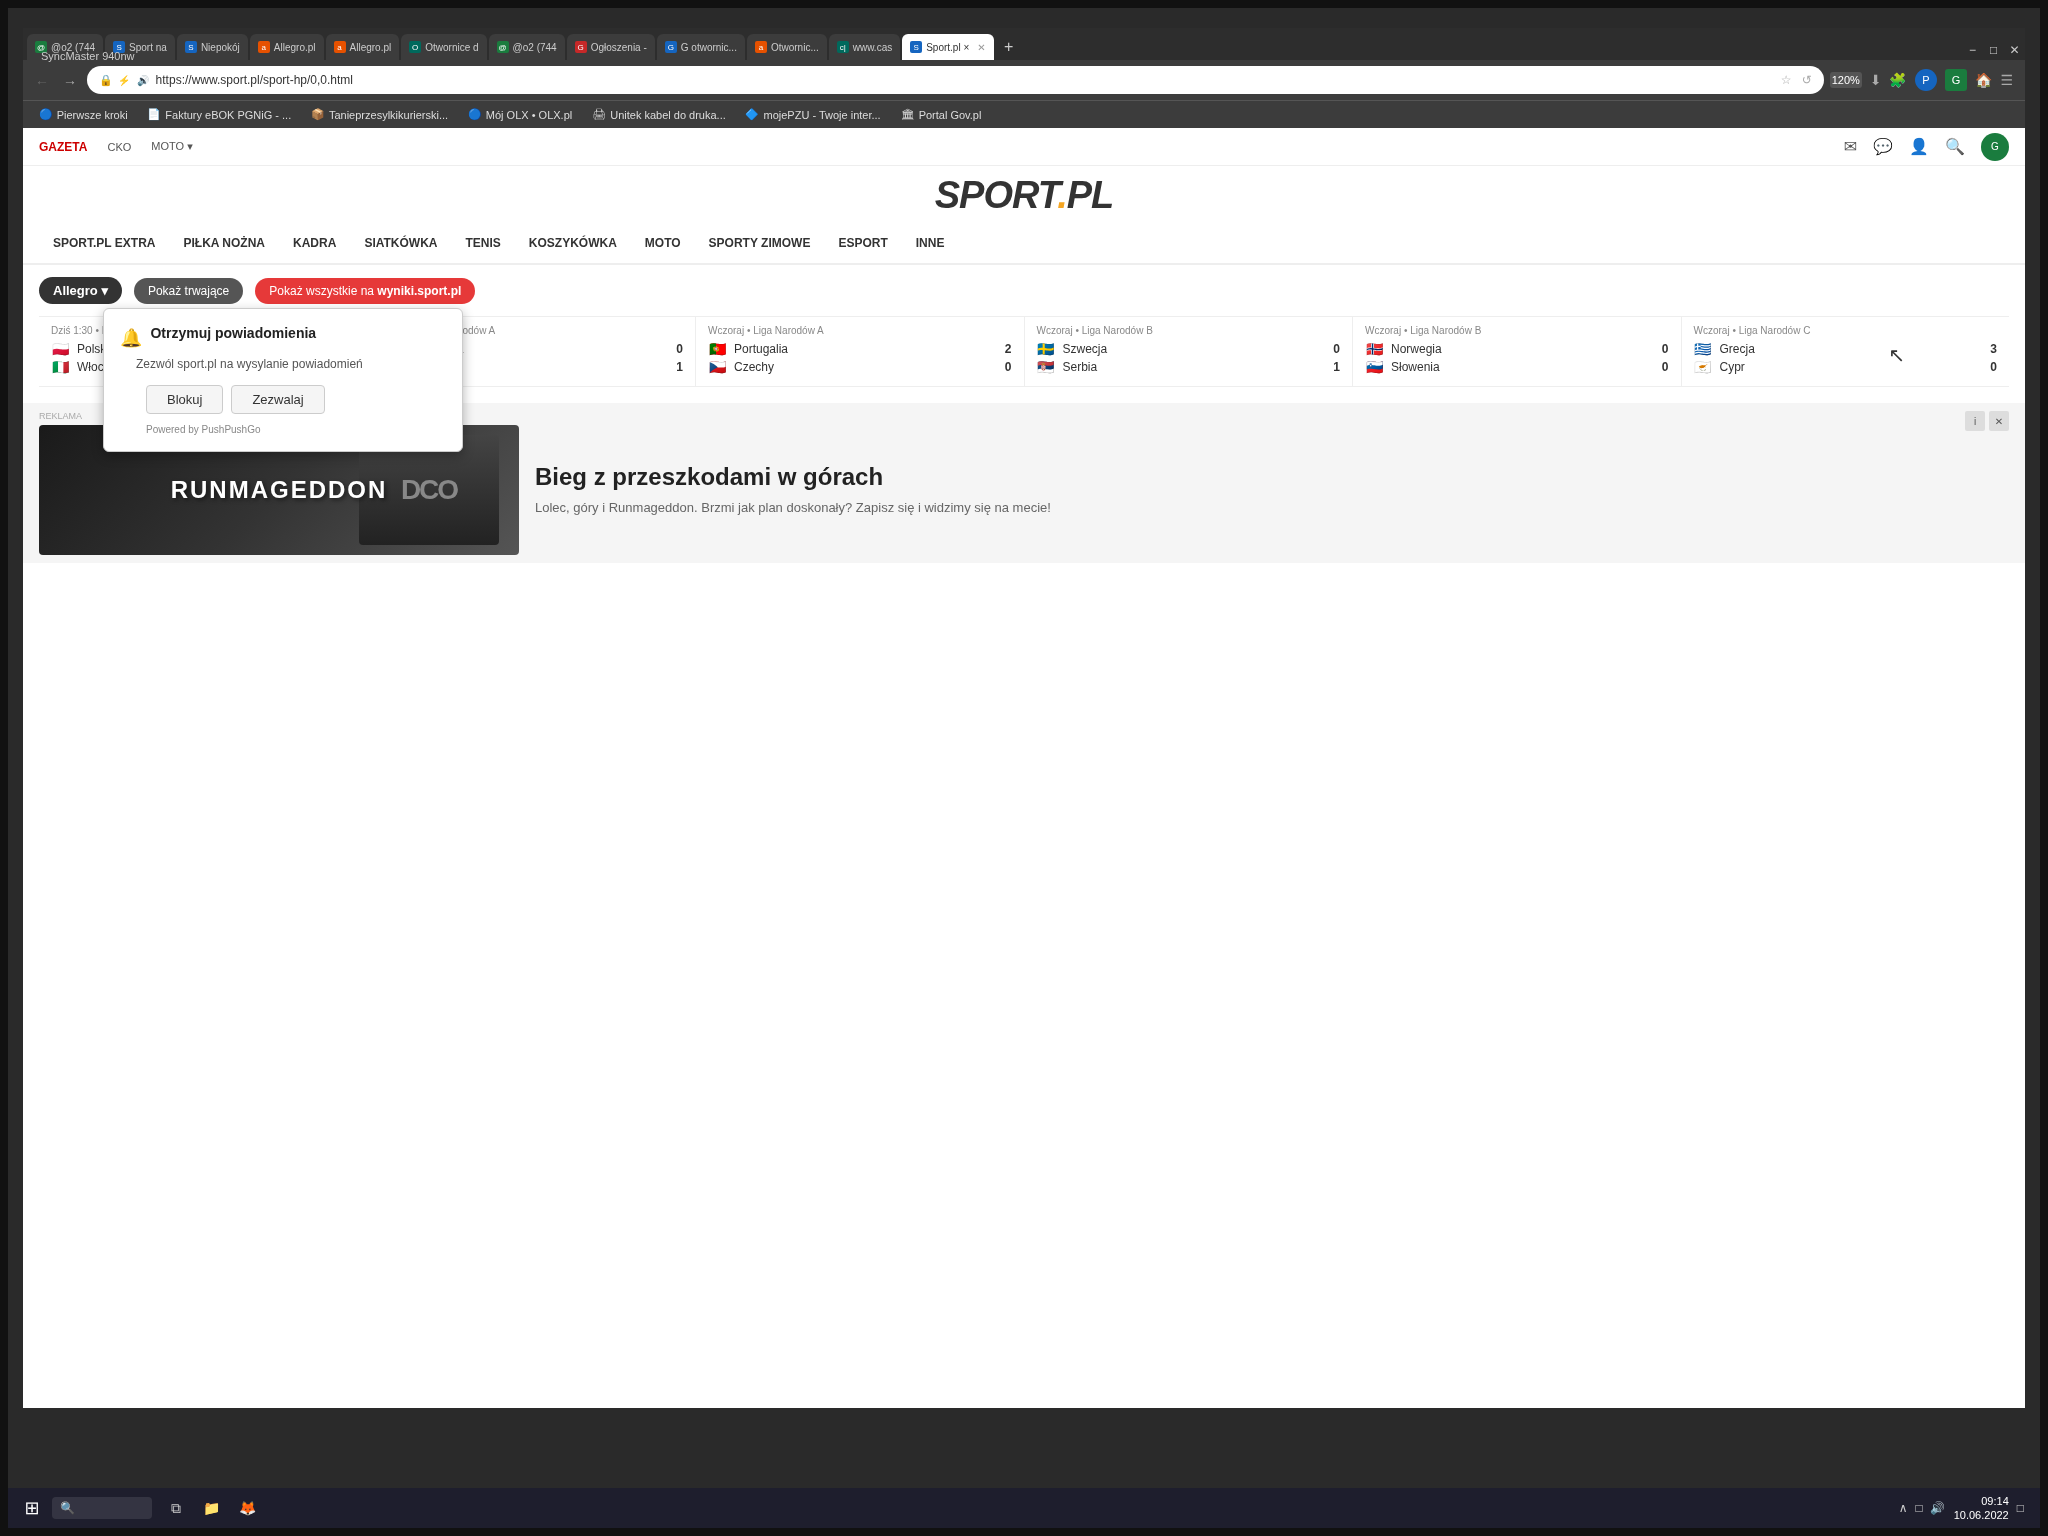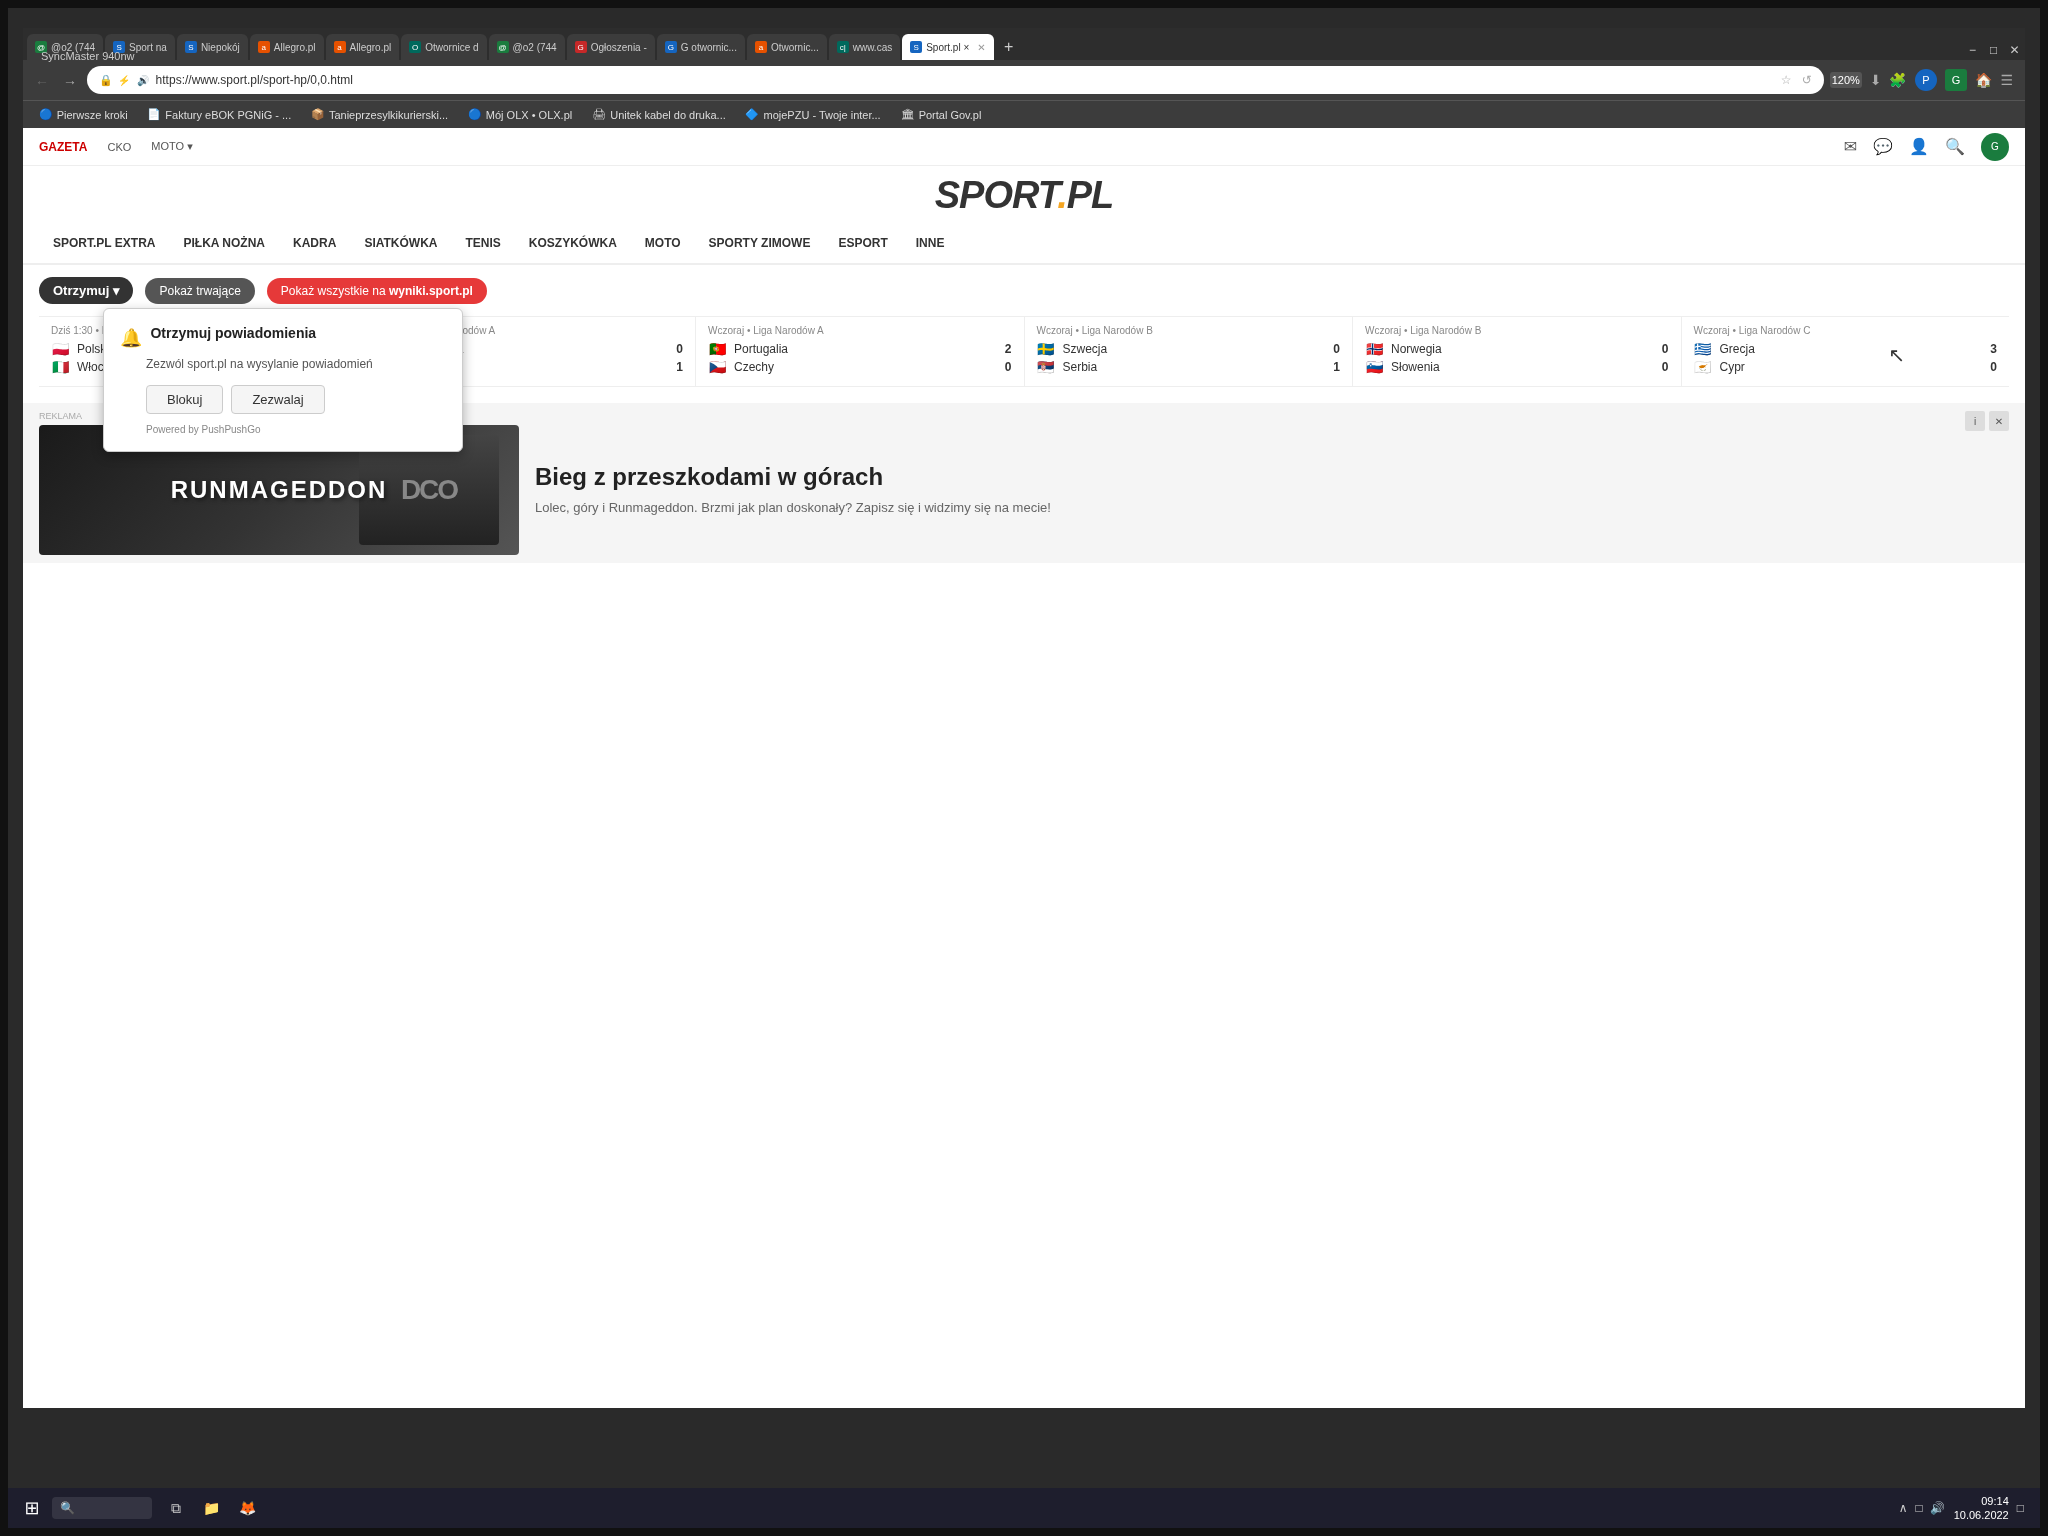--- a/index.html
+++ b/index.html
@@ -282,21 +282,21 @@
     .notification-title {
       font-size: 14px;
       font-weight: bold;
       color: #222;
     }
 
     .notification-body {
       font-size: 12px;
       color: #555;
       margin-bottom: 14px;
-      margin-left: 26px;
+      margin-left: 16px;
     }
 
     .notification-buttons {
       display: flex;
       gap: 8px;
       margin-left: 26px;
     }
 
     .notif-btn {
       padding: 6px 20px;
@@ -854,21 +854,21 @@
           <div class="main-nav-item">TENIS</div>
           <div class="main-nav-item">KOSZYKÓWKA</div>
           <div class="main-nav-item">MOTO</div>
           <div class="main-nav-item">SPORTY ZIMOWE</div>
           <div class="main-nav-item">ESPORT</div>
           <div class="main-nav-item">INNE</div>
         </div>
 
         <div class="scores-section">
           <div class="scores-header">
-            <button class="polecamy-btn">Otrzymuj ▾</button>
+            <button class="polecamy-btn">Allegro ▾</button>
             <button class="pokaz-trwajace-btn">Pokaż trwające</button>
             <button class="pokaz-wszystkie-btn">
               Pokaż wszystkie na <span class="wyniki-highlight">wyniki.sport.pl</span>
             </button>
           </div>
 
           <div class="matches-grid">
 
             <div class="match-group">
               <div class="match-league">Dziś 1:30 • Liga Narodów (M)</div>

